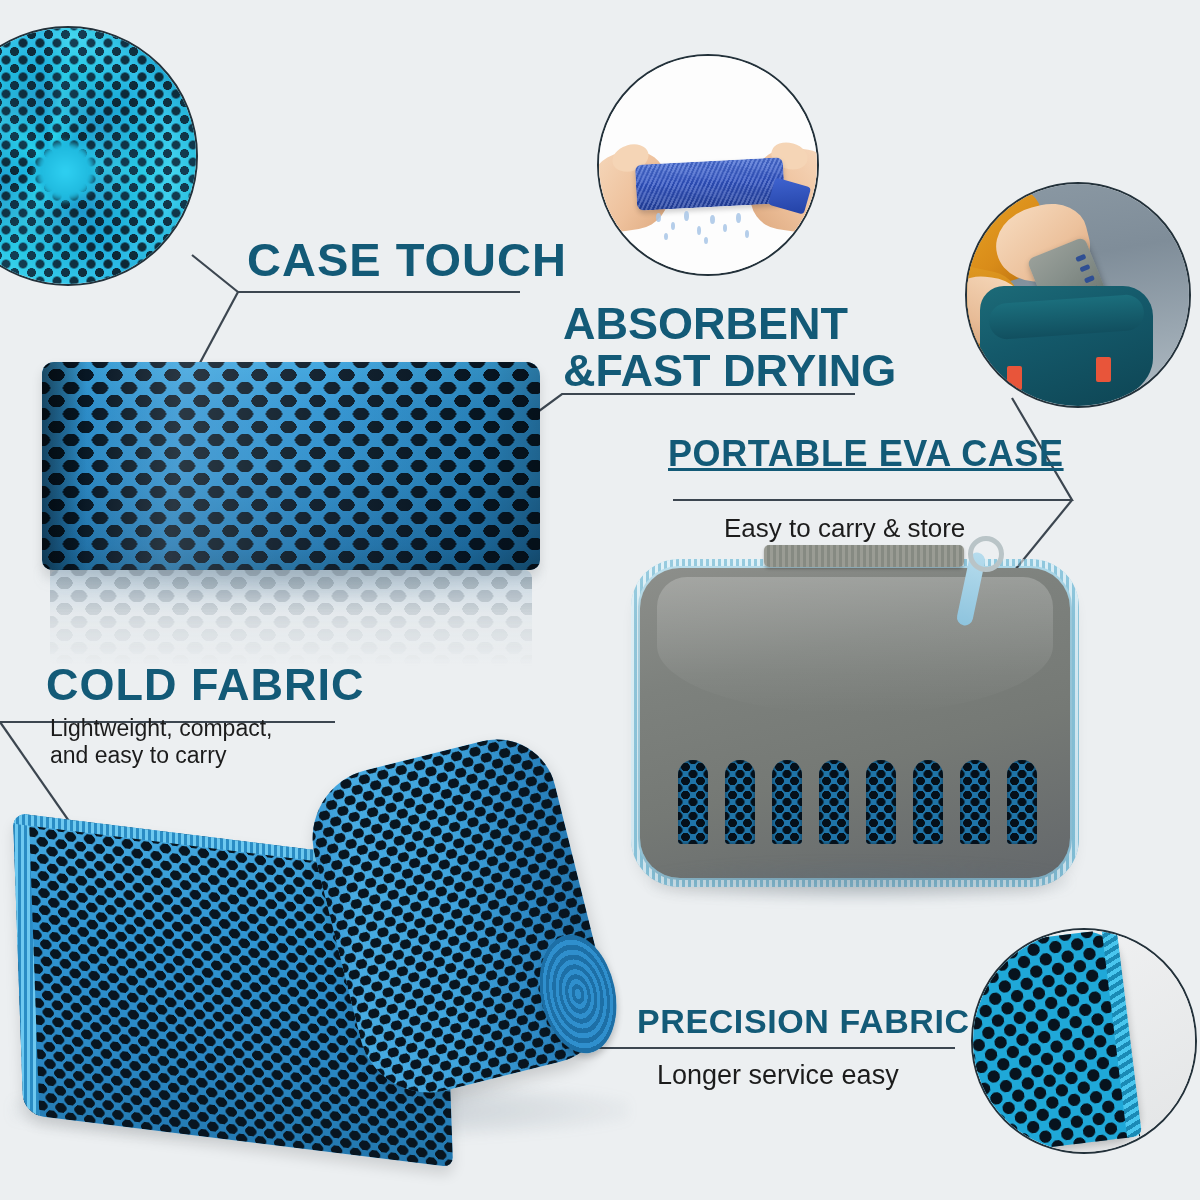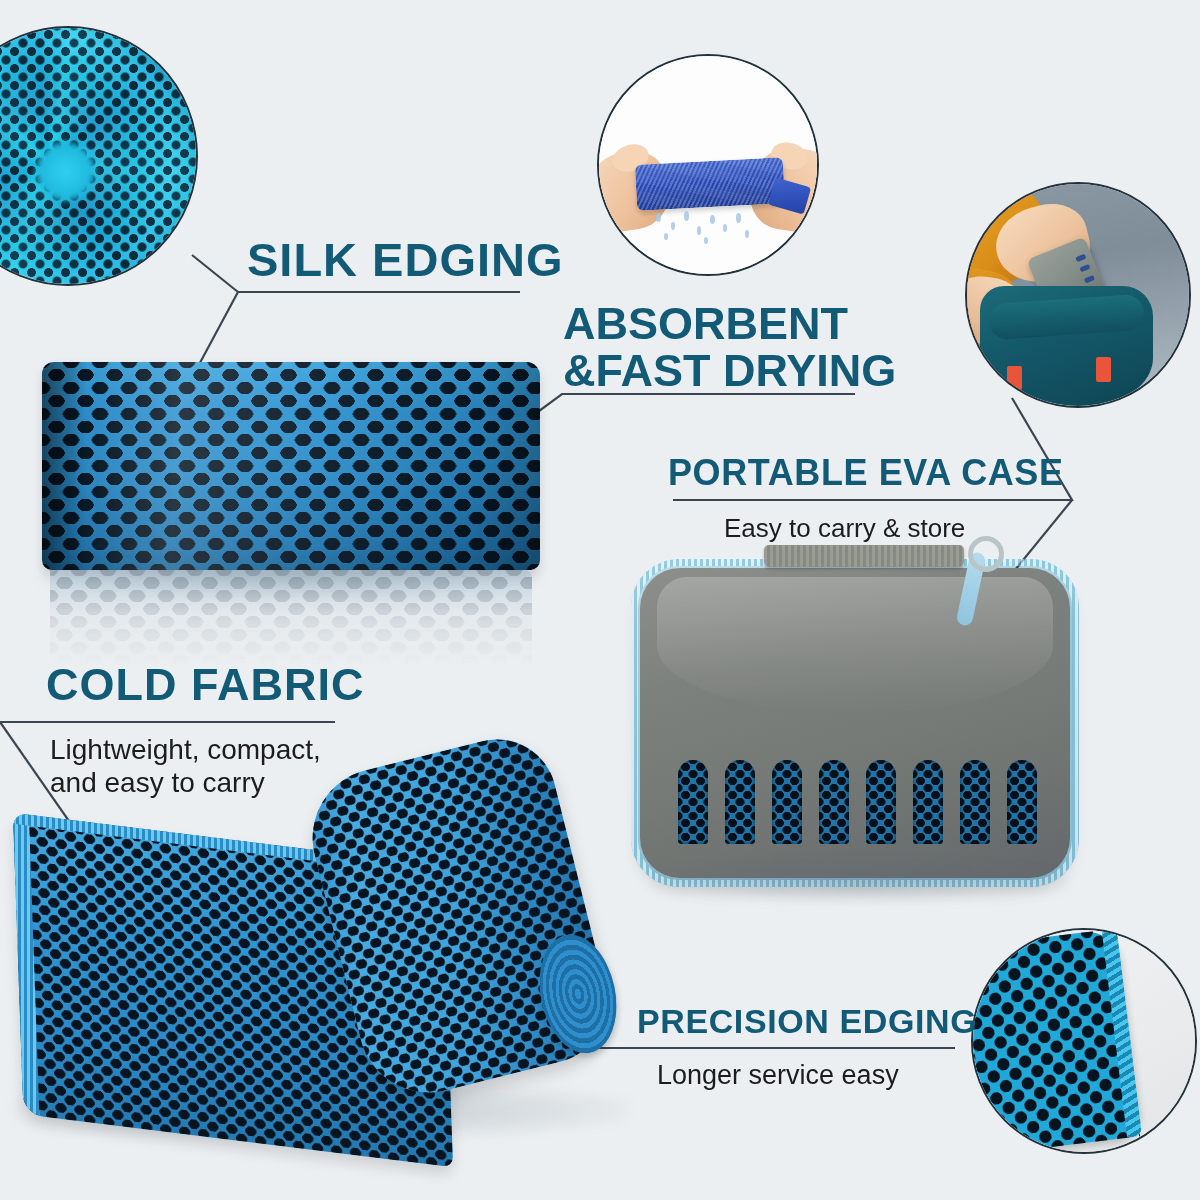--- a/index.html
+++ b/index.html
@@ -447,28 +447,28 @@
       </div>
     <div class="vent" style="left:367px;top:192px;">
         <div class="dots"></div>
       </div>
   </div>
   <div class="eva-handle" style="left:764px;top:545px;width:200px;height:22px;"></div>
   <div class="eva-strap" style="left:963px;top:552px;"></div>
   <div class="eva-pull" style="left:968px;top:536px;"></div>
   <div class="ground-shadow" style="left:650px;top:862px;width:420px;height:40px;"></div>
 
-  <div class="headline" style="left:247px;top:236px;font-size:47px;letter-spacing:1px;">SILK EDGING</div>
+  <div class="headline" style="left:247px;top:236px;font-size:47px;letter-spacing:1px;">CASE TOUCH</div>
 
   <div class="headline" style="left:563px;top:300px;font-size:45px;letter-spacing:0px;line-height:1.05;">ABSORBENT
 &amp;FAST DRYING</div>
 
-  <div class="headline" style="left:668px;top:455px;font-size:36px;letter-spacing:0.6px;">PORTABLE EVA CASE</div>
+  <div class="headline" style="left:668px;top:436px;font-size:36px;letter-spacing:0.6px;text-decoration:underline;">PORTABLE EVA CASE</div>
   <div class="caption" style="left:724px;top:513px;font-size:26px;">Easy to carry &amp; store</div>
 
   <div class="headline" style="left:46px;top:662px;font-size:45px;letter-spacing:1px;">COLD FABRIC</div>
-  <div class="caption" style="left:50px;top:733px;font-size:28px;">Lightweight, compact,
+  <div class="caption" style="left:50px;top:715px;font-size:23px;">Lightweight, compact,
 and easy to carry</div>
 
-  <div class="headline" style="left:637px;top:1004px;font-size:34px;letter-spacing:0.6px;">PRECISION EDGING</div>
+  <div class="headline" style="left:637px;top:1004px;font-size:34px;letter-spacing:0.6px;">PRECISION FABRIC</div>
   <div class="caption" style="left:657px;top:1060px;font-size:27px;">Longer service easy</div>
 
 </div>
 
 </body></html>

